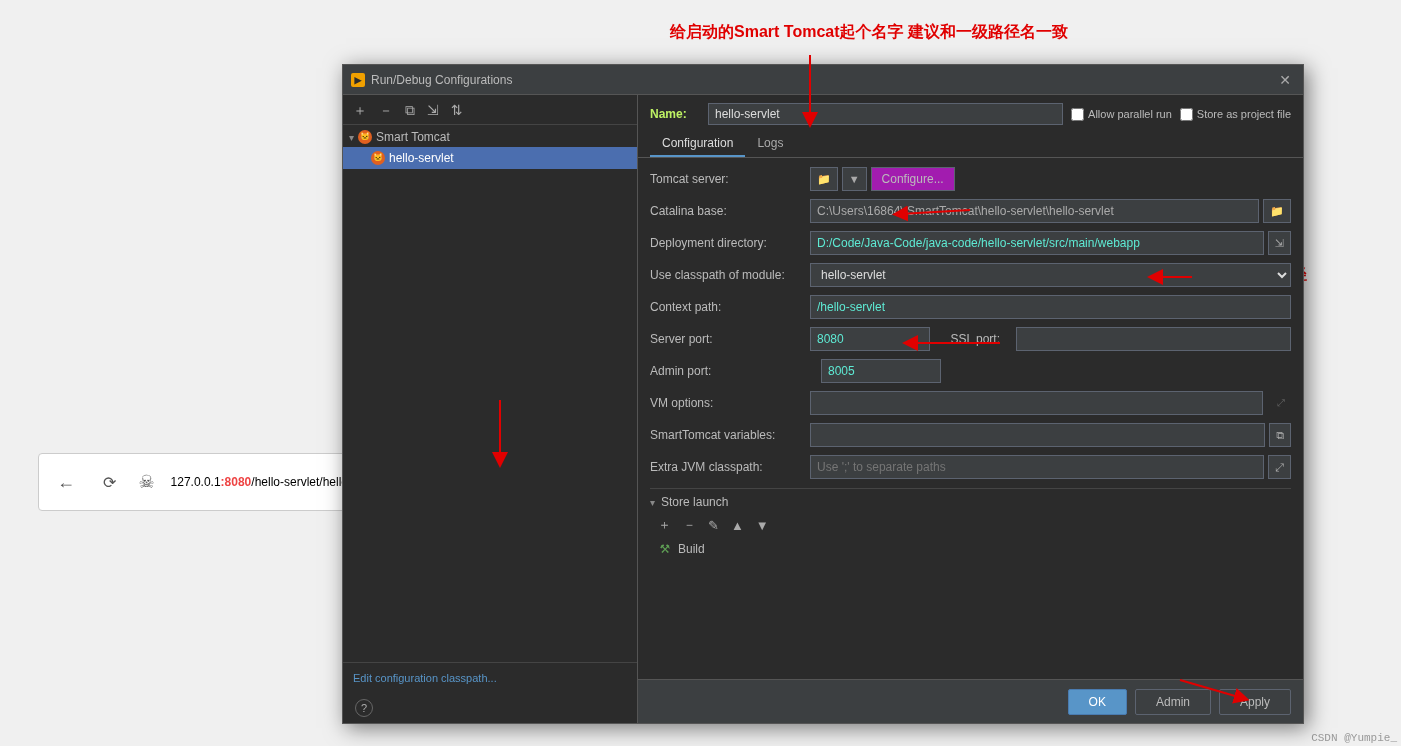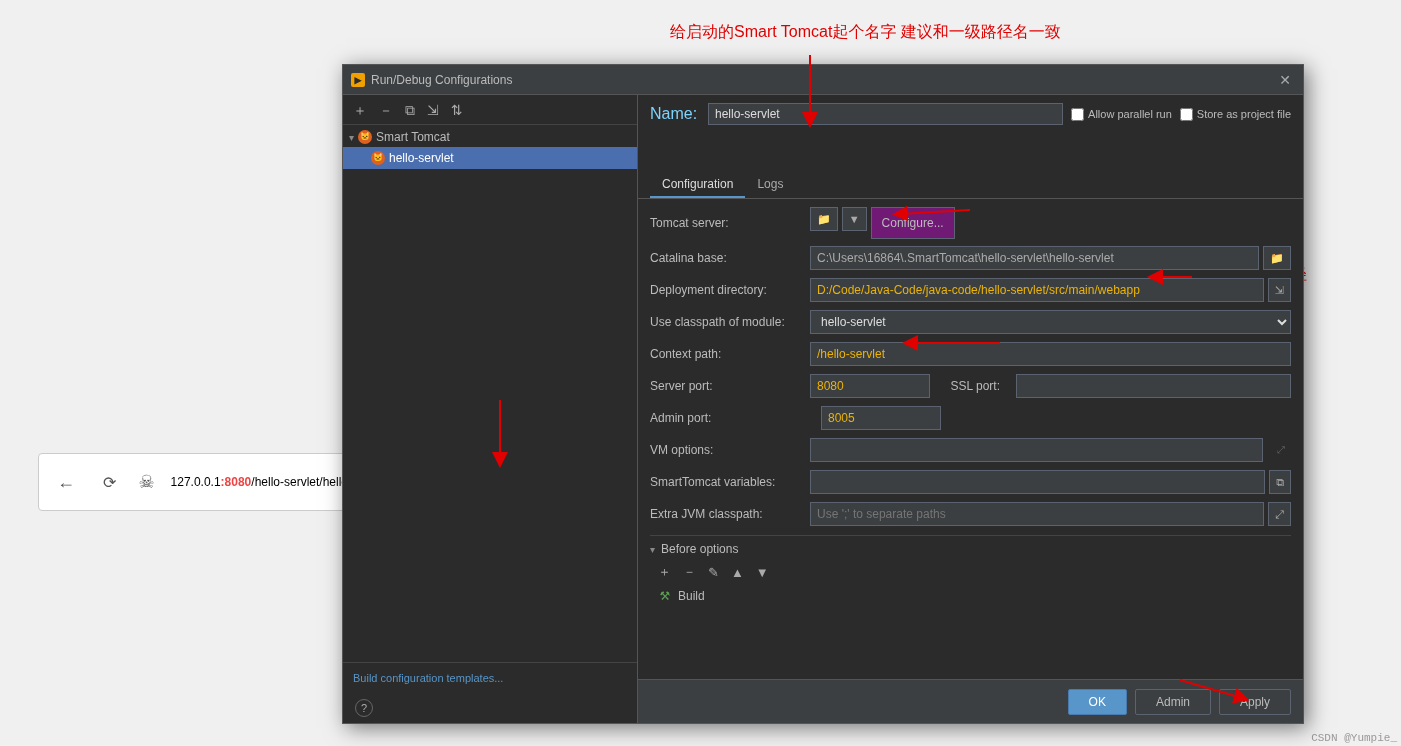--- a/index.html
+++ b/index.html
@@ -11,21 +11,21 @@
       height: 746px;
       overflow: hidden;
       position: relative;
     }
 
     
     .annotation {
       position: absolute;
       color: #e00000;
       font-size: 16px;
-      font-weight: normal;
+      font-weight: bold;
       white-space: nowrap;
       pointer-events: none;
     }
 
     
     .browser-bar {
       position: absolute;
       left: 38px;
       top: 453px;
       width: 600px;
@@ -231,23 +231,24 @@
 
     
     .name-row {
       display: flex;
       align-items: center;
       padding: 8px 12px 6px 12px;
       gap: 8px;
       flex-shrink: 0;
     }
     .name-label {
-      color: #7dd3fc;
-      font-size: 16px;
+      color: #bef264;
+      font-size: 12px;
       min-width: 50px;
+      font-weight: bold;
     }
     .name-input {
       background: #3c3f41;
       border: 1px solid #5c6370;
       color: #dddddd;
       font-size: 12px;
       padding: 3px 6px;
       flex: 1;
       outline: none;
     }
@@ -262,21 +263,20 @@
     .checkbox-label input[type=checkbox] {
       accent-color: #5895c8;
     }
 
     
     .tabs-bar {
       display: flex;
       border-bottom: 1px solid #555;
       padding: 0 12px;
       flex-shrink: 0;
-      margin-top: 41px;
     }
     .tab {
       padding: 5px 12px;
       color: #aaa;
       cursor: pointer;
       font-size: 12px;
       border-bottom: 2px solid transparent;
     }
     .tab.active {
       color: #dddddd;
@@ -299,21 +299,21 @@
     .form-label {
       color: #bbbbbb;
       font-size: 12px;
       min-width: 160px;
       padding-right: 8px;
       flex-shrink: 0;
     }
     .form-input {
       background: #3c3f41;
       border: 1px solid #5c6370;
-      color: #eab308;
+      color: #5eead4;
       font-size: 12px;
       padding: 3px 6px;
       flex: 1;
       outline: none;
       height: 24px;
     }
     .form-input.readonly {
       background: #3c3f41;
       color: #aaa;
     }
@@ -348,27 +348,27 @@
     }
     .tomcat-server-row {
       display: flex;
       flex: 1;
       gap: 4px;
     }
     .tomcat-server-row .form-select {
       flex: 1;
     }
     .configure-btn {
-      background: #701a75;
+      background: #a21caf;
       border: 1px solid #5c6370;
       color: #bbbbbb;
       font-size: 12px;
       padding: 3px 10px;
       cursor: pointer;
-      height: 32px;
+      height: 24px;
       white-space: nowrap;
     }
 
     .two-col-row {
       display: flex;
       gap: 8px;
       align-items: center;
     }
     .two-col-row .form-label {
       min-width: 90px;
@@ -563,21 +563,21 @@
             <span>Smart Tomcat</span>
           </div>
           <div class="tree-item selected">
             <span class="tomcat-icon">🐱</span>
             <span>hello-servlet</span>
           </div>
         </div>
       </div>
 
       <div class="left-panel-footer">
-        <a class="edit-templates-link">Build configuration templates...</a>
+        <a class="edit-templates-link">Edit configuration classpath...</a>
       </div>
       <div class="left-panel-bottom">
         <span class="help-btn">?</span>
       </div>
     </div>
 
     <div class="right-panel">
 
       <div class="name-row">
         <label class="name-label">Name:</label>
@@ -670,21 +670,21 @@
           <span class="form-label">Extra JVM classpath:</span>
           <div class="form-input-with-btn">
             <input class="form-input" type="text" placeholder="Use ';' to separate paths" style="">
             <button class="form-btn-small">⤢</button>
           </div>
         </div>
 
         <div class="before-launch-section">
           <div class="before-launch-header">
             <span class="arrow-icon">▾</span>
-            <span>Before options</span>
+            <span>Store launch</span>
           </div>
           <div class="launch-toolbar">
             <button class="launch-toolbar-btn">＋</button>
             <button class="launch-toolbar-btn">－</button>
             <button class="launch-toolbar-btn">✎</button>
             <button class="launch-toolbar-btn">▲</button>
             <button class="launch-toolbar-btn">▼</button>
           </div>
           <div class="build-item">
             <span class="build-icon" style="color:#5fa055;">⚒</span>

